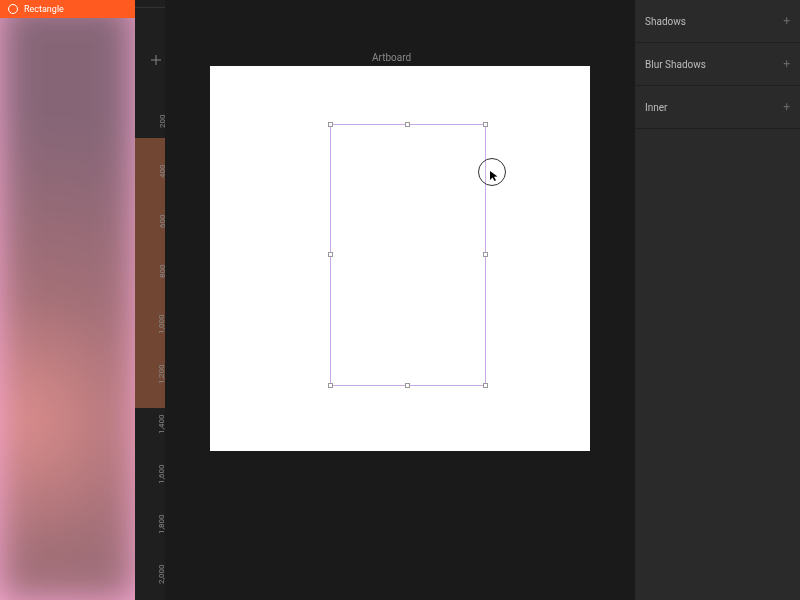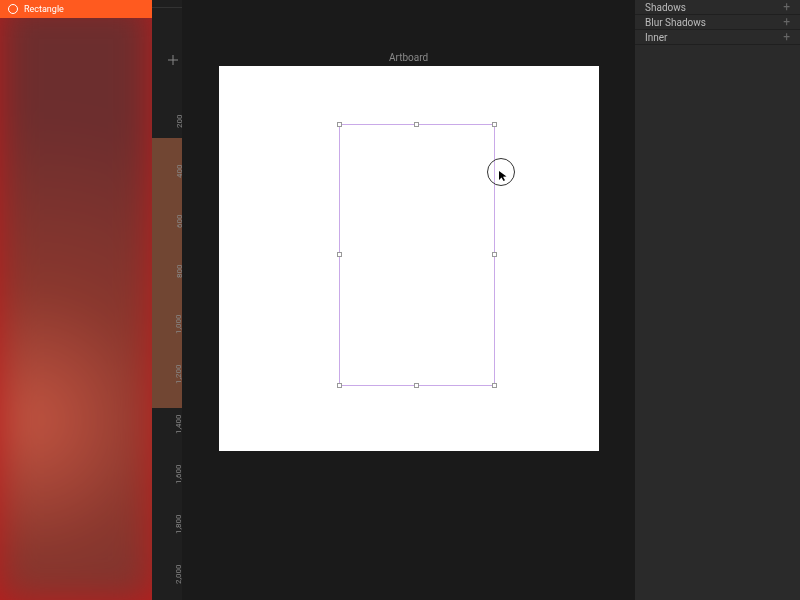--- a/index.html
+++ b/index.html
@@ -1,20 +1,20 @@
 <!DOCTYPE html>
 <html><head>
 <meta charset="utf-8">
 <style>
   * { margin: 0; padding: 0; box-sizing: border-box; font-family: -apple-system, BlinkMacSystemFont, "Segoe UI", Roboto, sans-serif; }
   html, body { width: 800px; height: 600px; overflow: hidden; background: #1a1a1a; }
   .app { display: flex; width: 100%; height: 100%; }
 
   
-  .sidebar-left { width: 152px; height: 100%; background: #b91c1c; position: relative; }
+  .sidebar-left { width: 135px; height: 100%; background: #f9a8d4; position: relative; }
   .sidebar-left .blur-bg { position: absolute; inset: 0; background: radial-gradient(circle at 20% 70%, #c77a5a 0%, #6b4a3a 30%, #3a3a3a 70%); filter: blur(18px); opacity: 0.6; }
   .sidebar-left .layer-item { position: relative; z-index: 2; background: #ff5a1f; color: #fff; font-size: 9px; padding: 4px 8px; display: flex; align-items: center; gap: 6px; }
   .sidebar-left .layer-item .dot { width: 10px; height: 10px; border: 1.5px solid #fff; border-radius: 50%; flex-shrink: 0; }
 
   
   .ruler-col { width: 30px; height: 100%; background: #1f1f1f; position: relative; font-size: 8px; color: #888; }
   .ruler-col .corner { height: 8px; border-bottom: 1px solid #333; }
   .ruler-col .origin { position: absolute; top: 55px; right: 4px; width: 10px; height: 10px; }
   .ruler-col .origin svg { width: 10px; height: 10px; }
   .ruler-col .tick { position: absolute; right: 3px; transform: rotate(-90deg); transform-origin: right center; white-space: nowrap; }
@@ -35,21 +35,21 @@
   .h-bl { left: -3px; bottom: -3px; }
   .h-bm { left: calc(50% - 3px); bottom: -3px; }
   .h-br { right: -3px; bottom: -3px; }
 
   .cursor-ring { position: absolute; width: 28px; height: 28px; border: 1.5px solid #333; border-radius: 50%; left: 268px; top: 92px; background: rgba(255,255,255,0.1); }
   .cursor-ring .ptr { position: absolute; left: 10px; top: 8px; }
   .cursor-ring .ptr svg { width: 10px; height: 12px; }
 
   
   .inspector { width: 165px; height: 100%; background: #2a2a2a; color: #bbb; font-size: 10px; }
-  .ins-row { display: flex; align-items: center; justify-content: space-between; padding: 0 10px; border-bottom: 1px solid #1f1f1f; gap: 23px; }
+  .ins-row { display: flex; align-items: center; justify-content: space-between; padding: 14px 10px; border-bottom: 1px solid #1f1f1f; gap: 23px; }
   .ins-row .plus { color: #666; font-size: 12px; cursor: pointer; }
 </style>
 </head>
 <body>
 
 <div class="app">
 
   <div class="sidebar-left">
     <div class="blur-bg"></div>
     <div class="layer-item">

